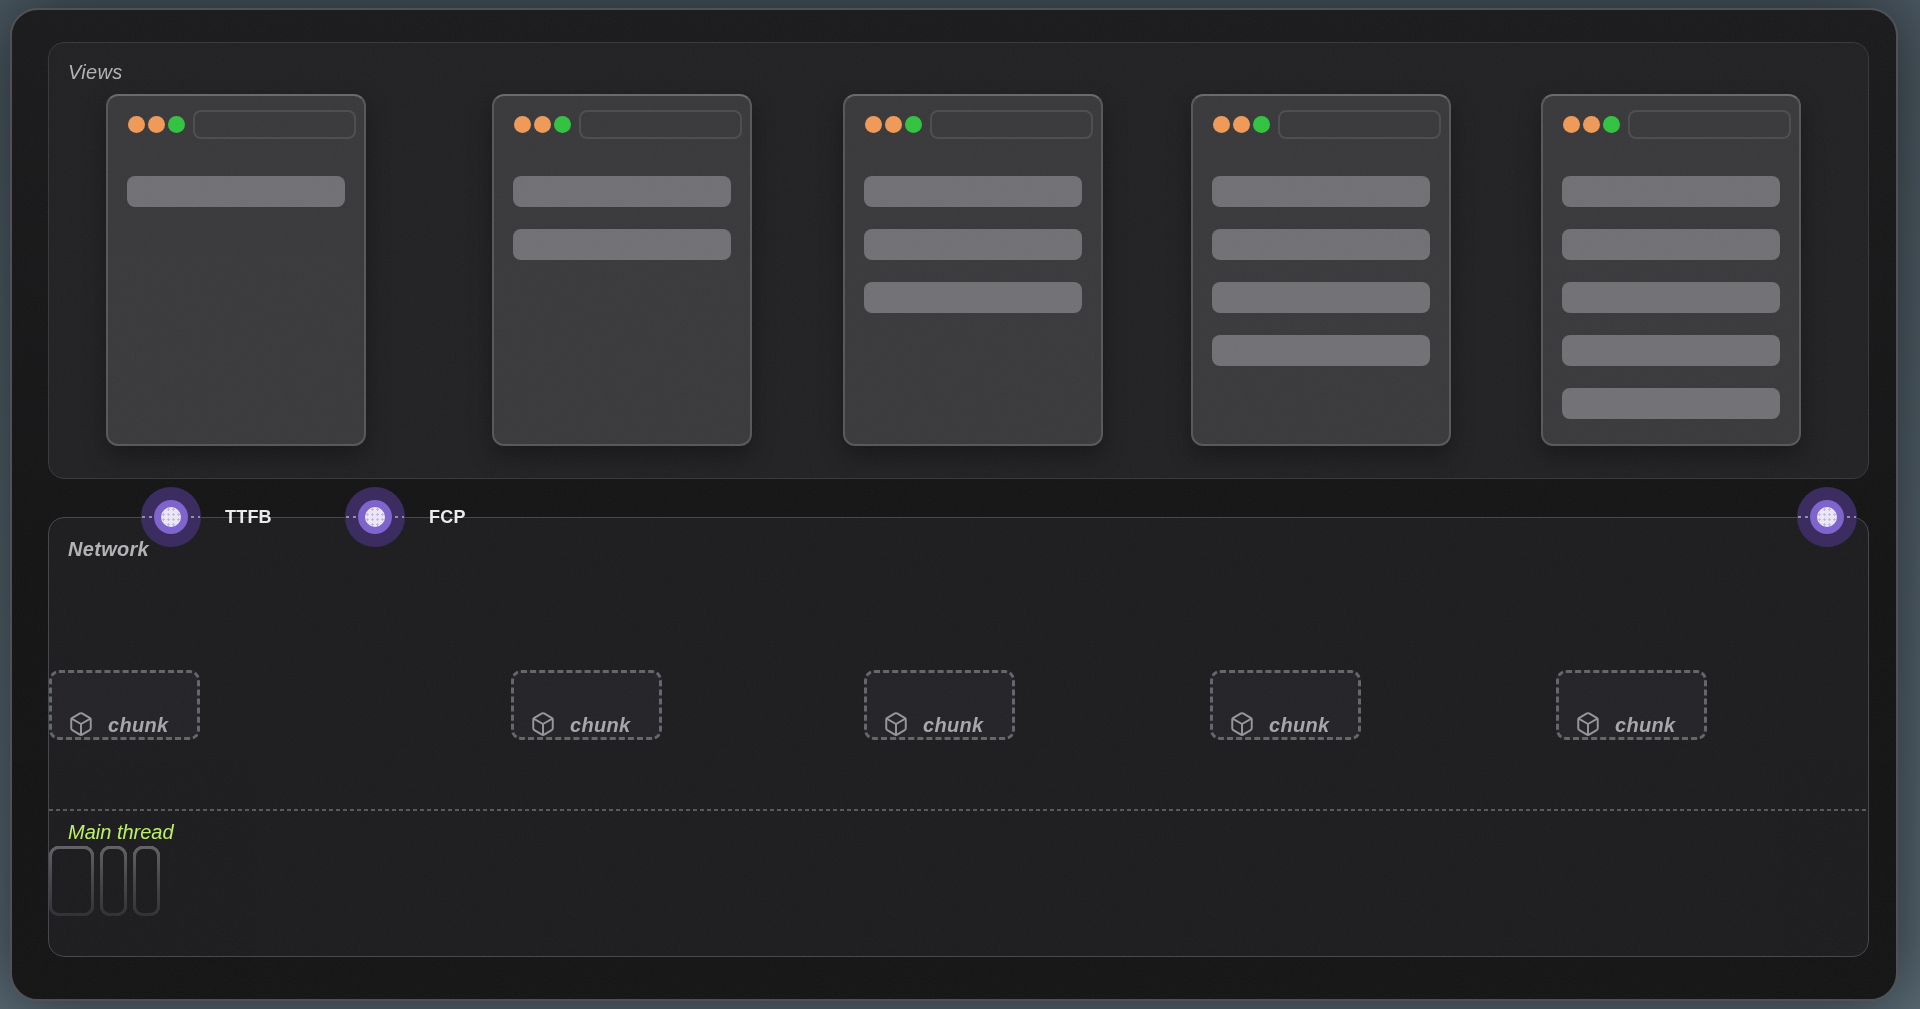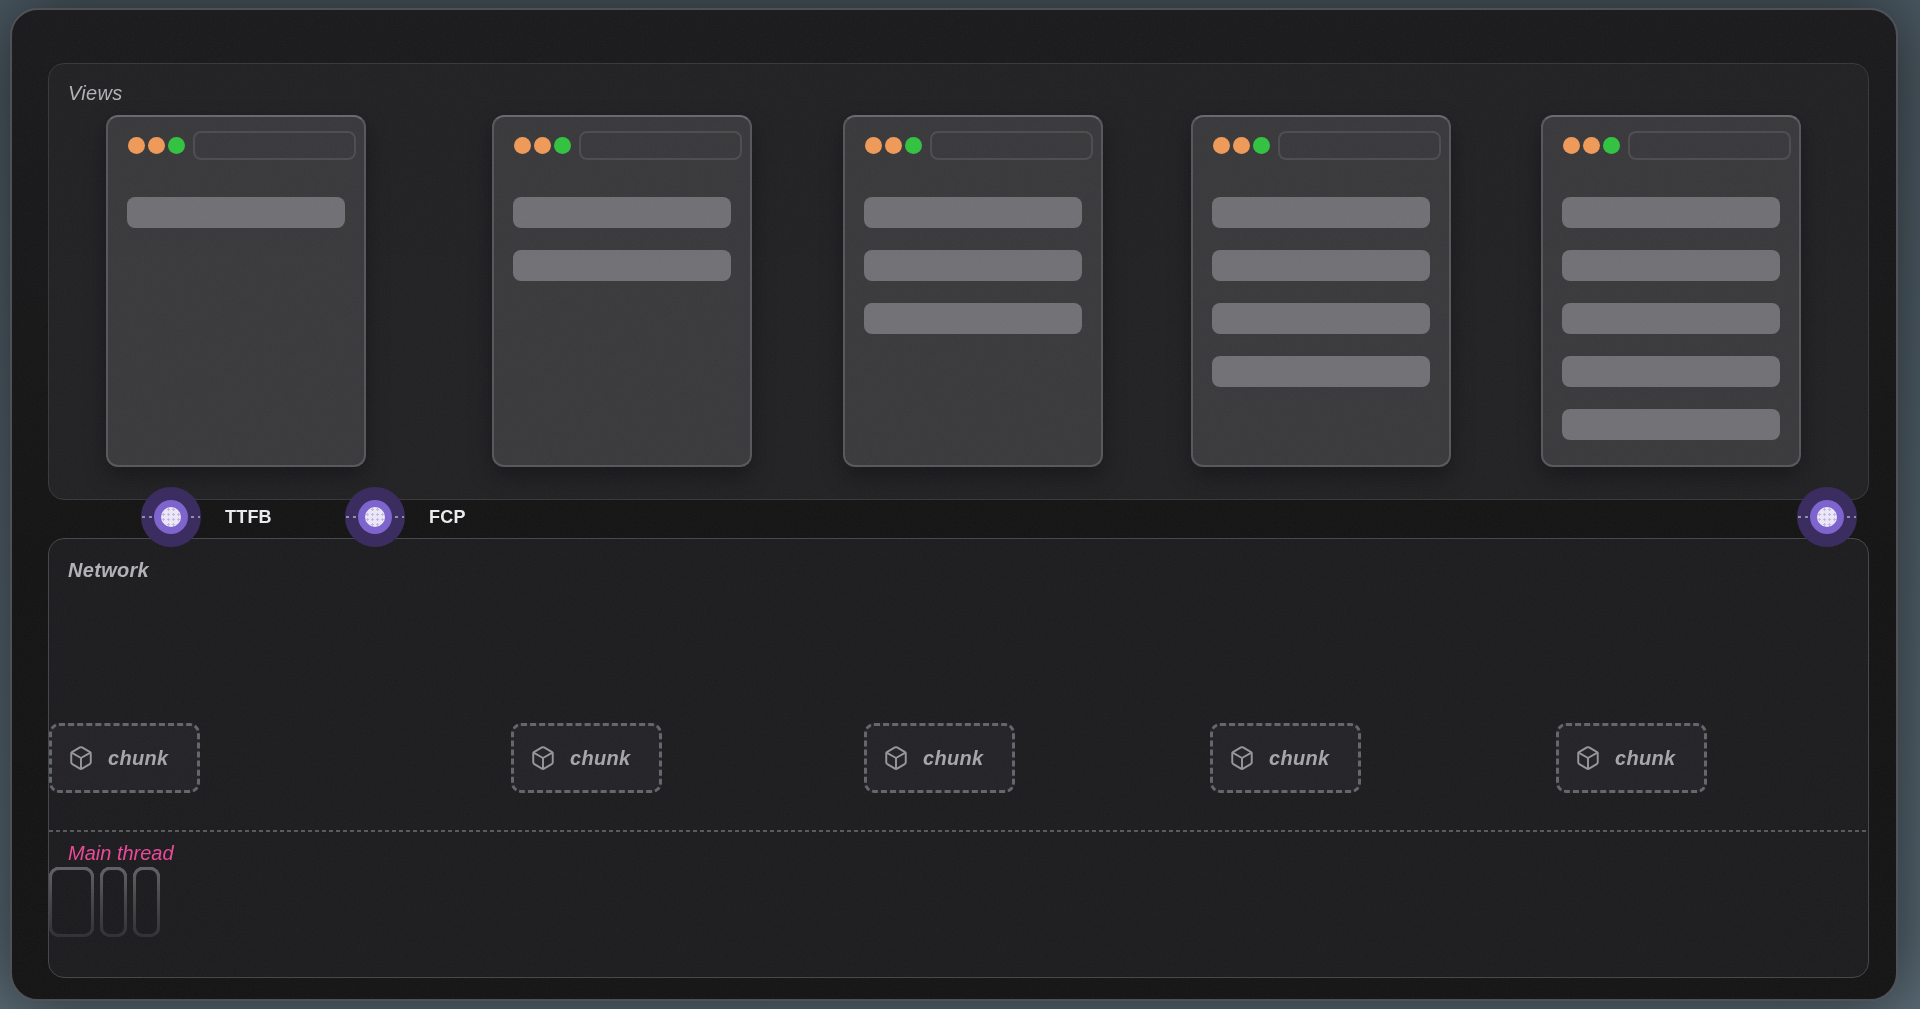--- a/index.html
+++ b/index.html
@@ -14,29 +14,29 @@
   .frame {
     position:absolute; left:10px; top:8px; width:1888px; height:993px;
     background: linear-gradient(180deg,#1a1a1c 0%,#131314 55%,#141415 100%);
     border:2px solid #4e5256;
     border-radius:28px;
     box-shadow: 0 0 80px 10px rgba(0,0,0,.55);
     overflow:hidden;
   }
 
   
-  .panel { position:absolute; left:36px; width:1821px; border-radius:16px;margin-top:21px; }
+  .panel { position:absolute; left:36px; width:1821px; border-radius:16px; }
   .views-panel { top:32px; height:437px; background:#212124; border:1px solid #38383c; }
   .net-panel   { top:507px; height:440px; background:#1c1c1f; border:1.5px solid #43464a; }
   .panel-label {
     position:absolute; left:19px; top:18px;
     font-style:italic; font-size:20px; color:#b3b3b7; letter-spacing:.3px;
   }
   .net-panel .panel-label { top:20px;font-weight:bold; }
-  .mt-label { position:absolute; left:19px; top:303px; font-style:italic; font-size:20px; color:#ec4899; }
+  .mt-label { position:absolute; left:19px; top:303px; font-style:italic; font-size:20px; color:#bef264; }
 
   
   .win {
     position:absolute; top:51px; width:260px; height:352px;
     background:#39393c; border:2px solid #57575b; border-top-color:#69696d;
     border-radius:12px; box-shadow:0 10px 22px rgba(0,0,0,.35);
   }
   .win:nth-of-type(1){ left:57px; }
   .win:nth-of-type(2){ left:443px; }
   .win:nth-of-type(3){ left:794px; }
@@ -89,23 +89,23 @@
     position:absolute; left:32px; right:32px; top:76px; height:69px;
     background:#29292c; border:2px solid #54555a; border-top-color:#65666b;
     border-radius:13px;
     display:flex; align-items:center; justify-content:center;
     font-size:23px; color:#d5d5d9;
   }
   .stream-bar .bold { font-weight:bold; color:#f1f1f3; }
   .stream-bar .rest { margin-left:7px; }
 
   .chunk {
-    position:absolute; top:184px; width:151px; height:70px;
+    position:absolute; top:152px; width:151px; height:70px;
     border:3px dashed #63656a; border-radius:10px; background:#232327;
-    display:flex; align-items:center;
+    display:flex; align-items:flex-end;
   }
   .chunk:nth-of-type(1){ left:120px; }
   .chunk:nth-of-type(2){ left:462px; }
   .chunk:nth-of-type(3){ left:815px; }
   .chunk:nth-of-type(4){ left:1161px; }
   .chunk:nth-of-type(5){ left:1507px; }
   .chunk svg { margin-left:16px; flex:none; }
   .chunk-label {
     margin-left:14px; font-size:20px; font-weight:bold; font-style:italic;
     color:#a6a6ab; letter-spacing:.3px;

